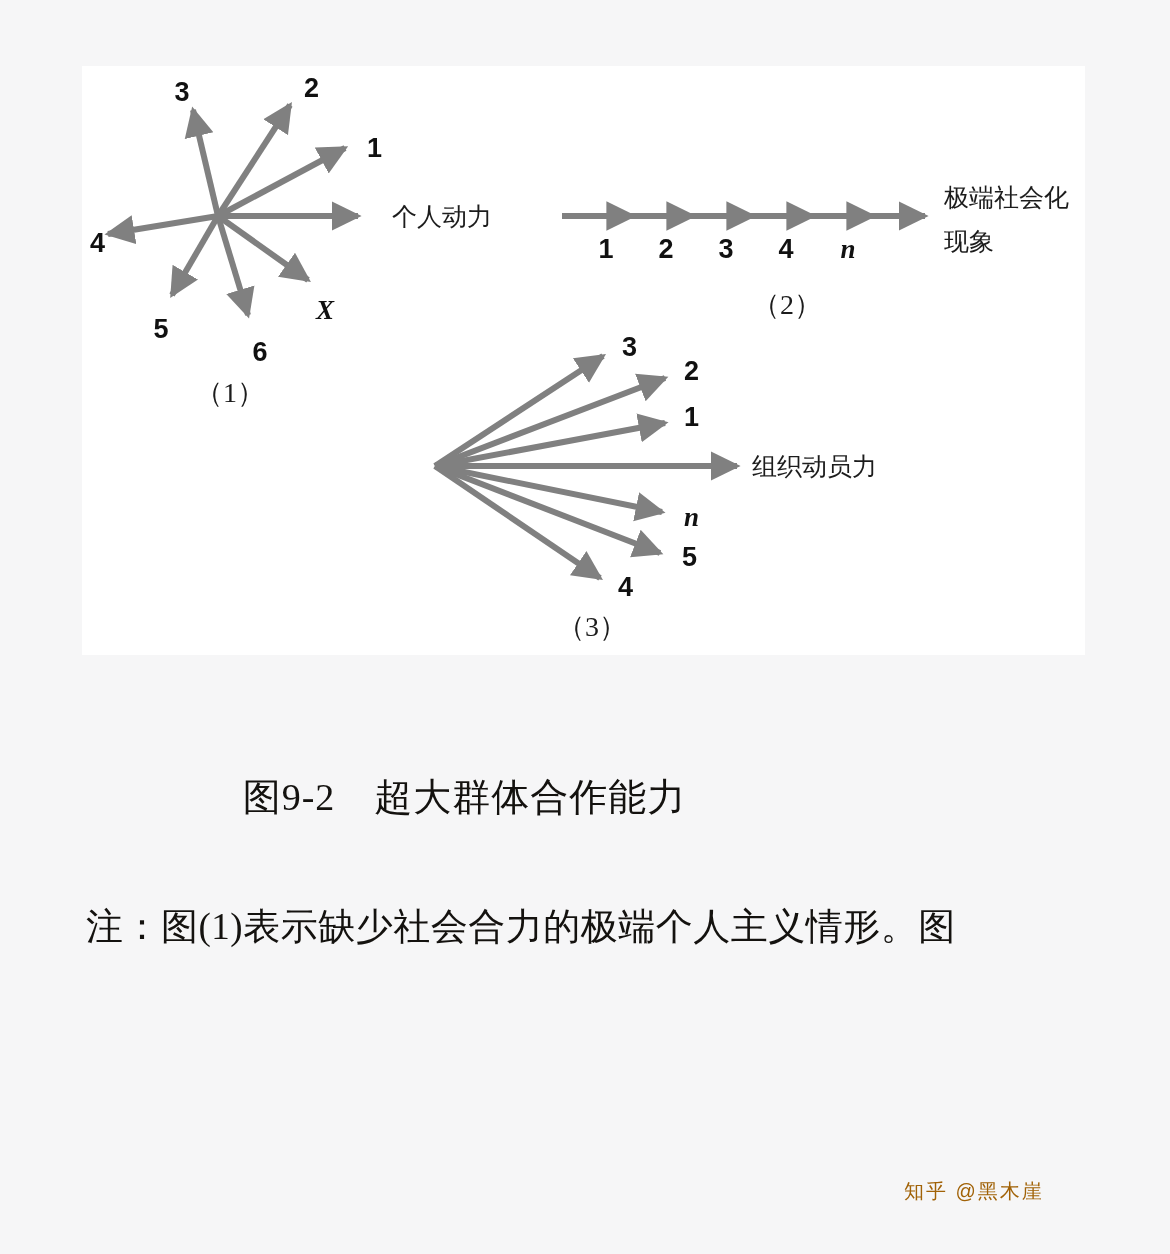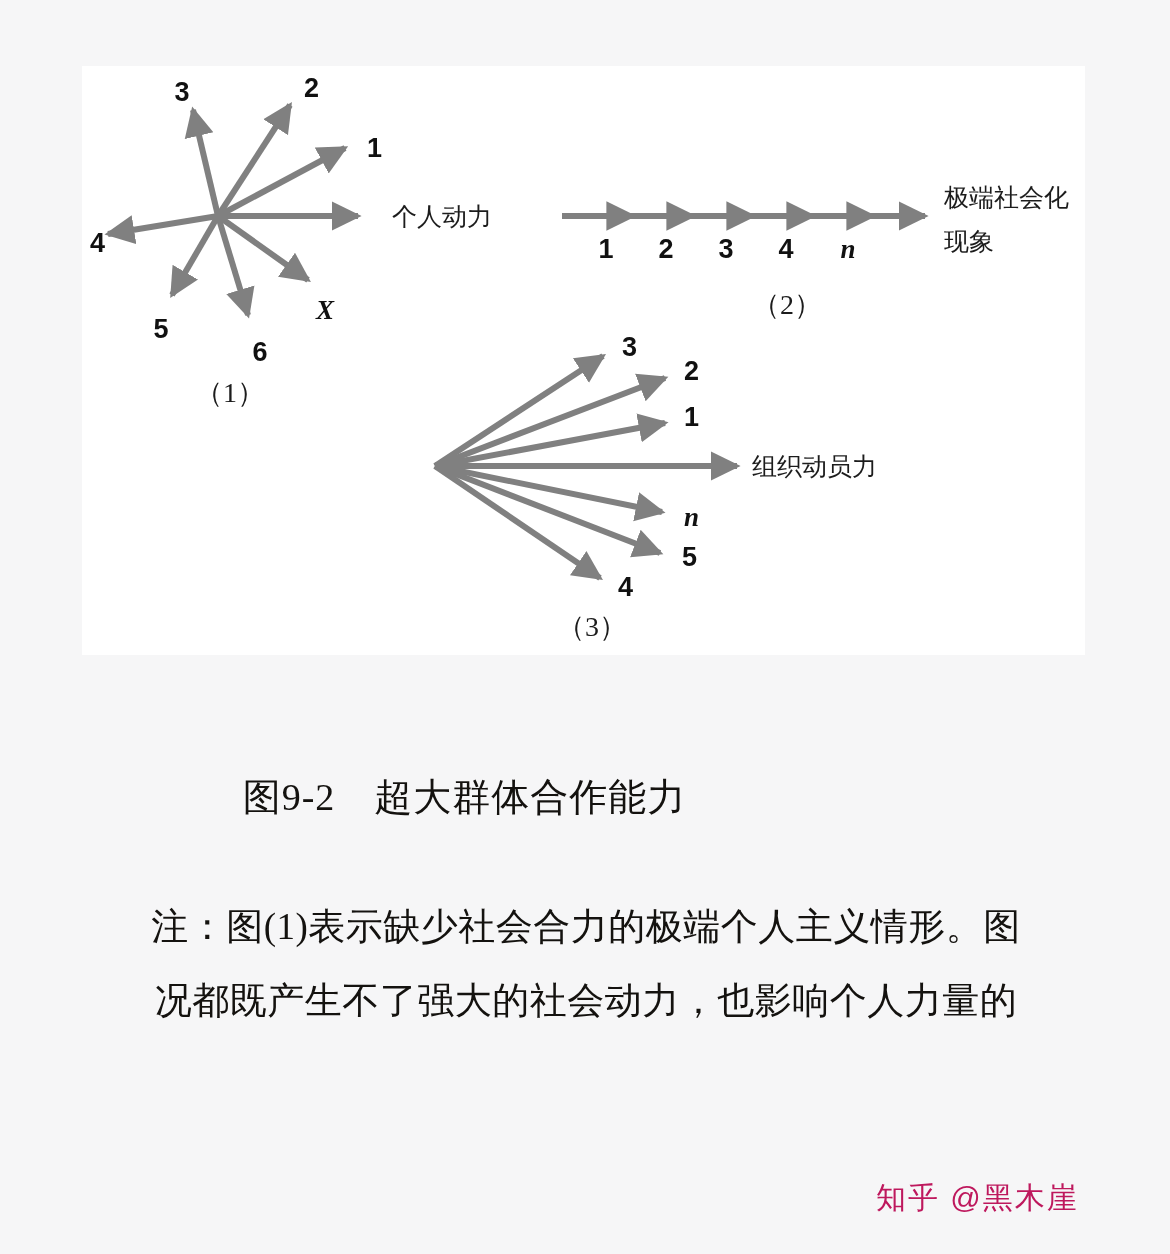--- a/index.html
+++ b/index.html
@@ -71,29 +71,28 @@
     top: 890px;
     width: 1000px;
     font-family: "Liberation Serif", "DejaVu Serif", serif;
     font-size: 37px;
     line-height: 74px;
     color: #14120f;
     letter-spacing: 0.5px;
   }
   .note-line {
     white-space: pre;
-    text-align: center;
   }
   #watermark {
     position: absolute;
-    left: 876px;
+    left: 904px;
     top: 1178px;
     font-family: "Liberation Sans", "DejaVu Sans", sans-serif;
-    font-size: 30px;
-    color: #be185d;
+    font-size: 20px;
+    color: #a16207;
     letter-spacing: 2px;
     white-space: pre;
   }
 </style>
 </head>
 <body>
 
 <div id="figure-panel">
   <svg id="figure-svg" viewBox="0 0 1003 589">
     <defs>
@@ -166,16 +165,15 @@
       <text class="cn-label" x="670" y="409" text-anchor="start">组织动员力</text>
       <text class="paren-label" x="510" y="570" text-anchor="middle">（3）</text>
     </g>
   </svg>
 </div>
 
 <div id="caption">图9-2　超大群体合作能力</div>
 
 <div id="note-block">
   <div class="note-line">注：图(1)表示缺少社会合力的极端个人主义情形。图</div>
-  <div class="note-line">况都既产生不了强大的社会动力，也影响个人力量的</div>
 </div>
 
 <div id="watermark">知乎 @黑木崖</div>
 
 </body></html>

